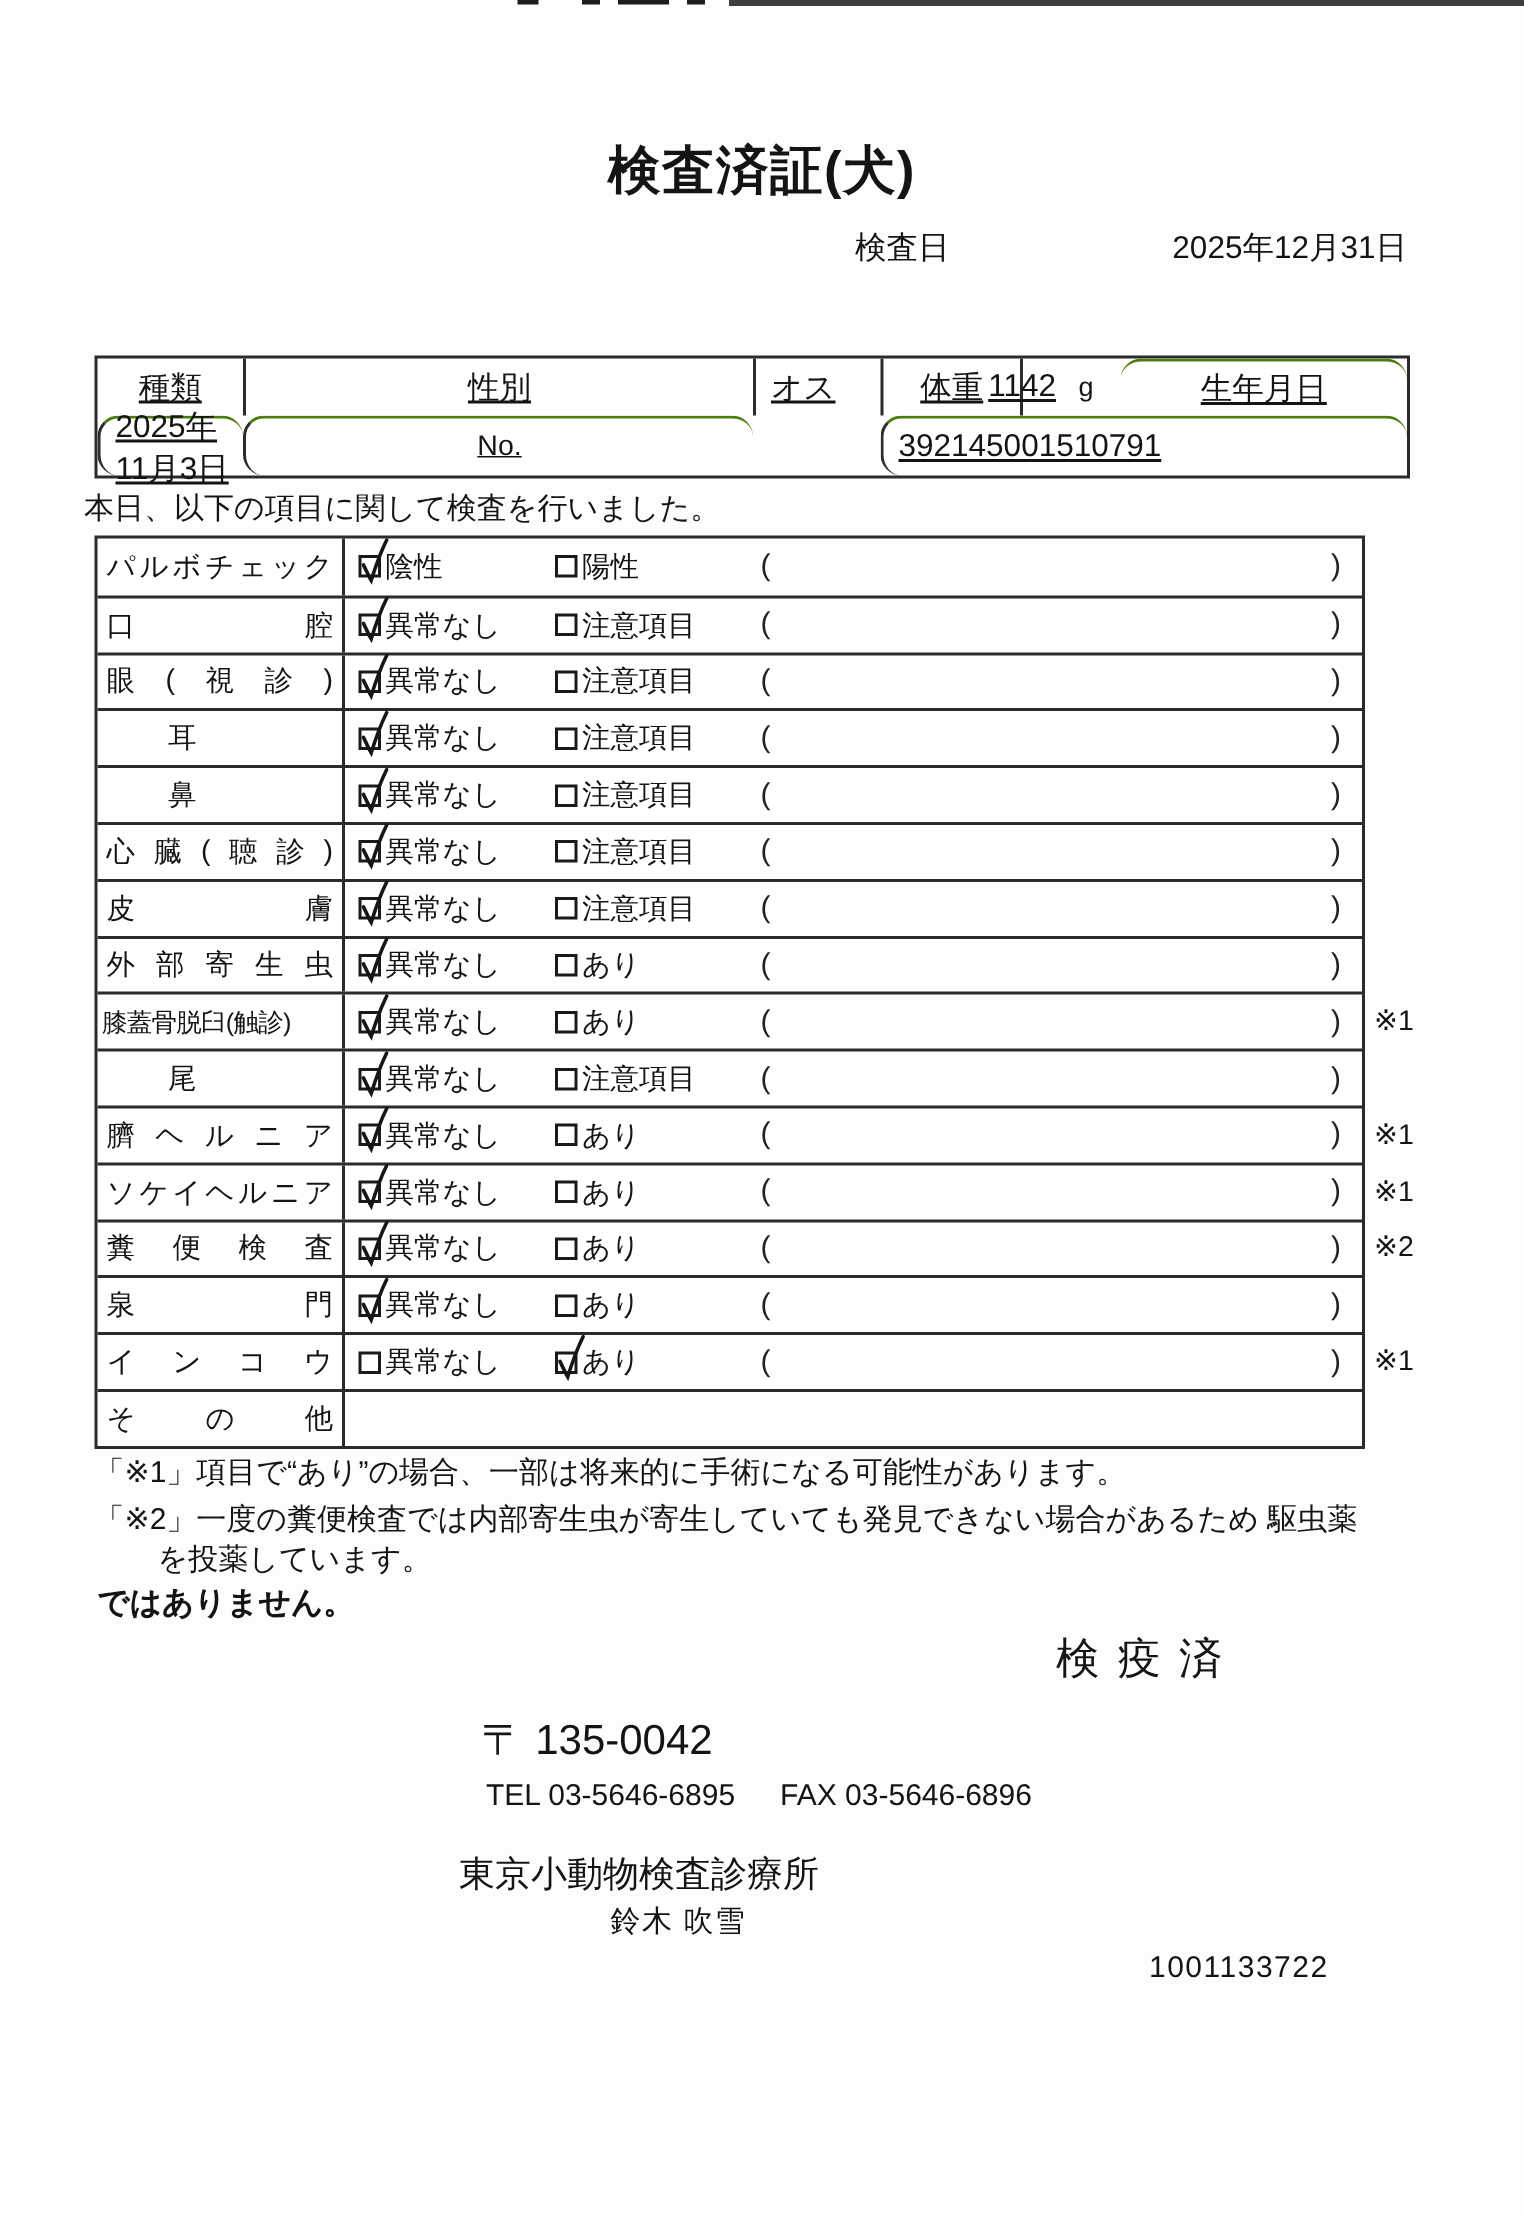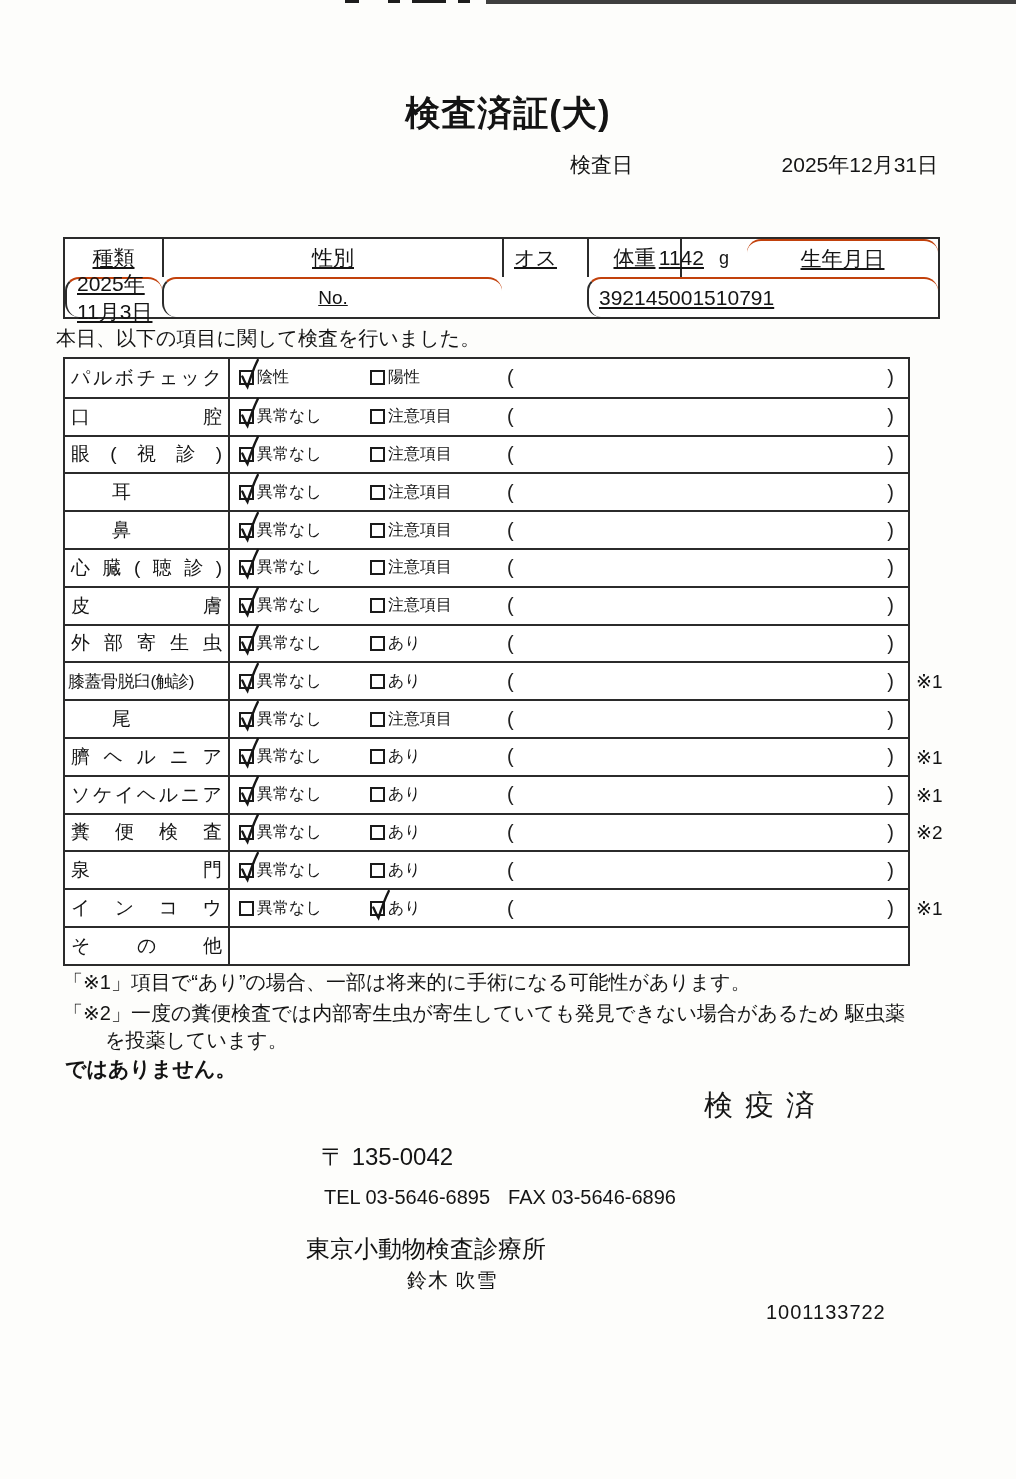--- a/index.html
+++ b/index.html
@@ -28,56 +28,56 @@
   .date-row {
     position:absolute; top:151px; left:570px; width:368px;
     display:flex; justify-content:space-between; font-size:21px;
   }
   
   .grid-table { position:absolute; left:63px; width:877px; display:grid; border:2px solid #2b2b2b; background:#fff; }
   .t1 { top:187px; grid-template-columns:97px 340px 85px 1fr; grid-auto-rows:34px; }
   .t2 { top:237px; grid-template-columns:97px 340px 85px 93px 67px 1fr; grid-template-rows:38px 40px;text-decoration:underline; }
   .grid-table > div { display:flex; align-items:center; font-size:21px; border-left:2px solid #2b2b2b; }
   .grid-table > div.c1 { border-left:none; }
-  .grid-table > div.r2 { border-top:2px solid #c2410c;border-radius:14px; }
+  .grid-table > div.r2 { border-top:2px solid #4d7c0f;border-radius:14px; }
   .grid-table .lbl { justify-content:center; }
   .grid-table .val { padding-left:10px; }
   .t2 .no-lbl { font-size:19px; }
   .t2 .no-val { grid-column:4 / 7; }
   .t2 .weight { justify-content:flex-end; padding-right:18px; }
   .t2 .weight .unit { font-size:18px; margin-left:15px; }
 
   .intro { position:absolute; top:325px; left:56px; font-size:20px;text-align:right; }
 
   
   .exam { position:absolute; top:357px; left:63px; width:847px; border:2px solid #2b2b2b; background:#fff; }
   .erow { position:relative; display:flex; height:37.8px; }
   .erow + .erow { border-top:2px solid #2b2b2b; }
   .eitem { width:165px; border-right:2px solid #2b2b2b; font-size:19px; display:flex; align-items:center; }
   .eitem.spread { justify-content:space-between; padding:0 6px; }
   .eitem.single { padding-left:47px; }
   .eitem.plain  { font-size:17px; padding:0 3px; letter-spacing:-0.5px; }
   .econtent { flex:1; display:flex; align-items:center; padding-left:9px; }
-  .opt { display:flex; align-items:center; font-size:16px; }
+  .opt { display:flex; align-items:center; font-size:19px; }
   .cb {
     position:relative; width:15px; height:15px; flex-shrink:0;
     border:2px solid #1a1a1a; margin-right:3px; background:#fff;
   }
   .tick { position:absolute; left:-3px; top:-13px; width:21px; height:31px; overflow:visible; }
   .tick path { stroke:#161616; stroke-width:2.3; fill:none; stroke-linecap:round; }
   .parens { flex:1; display:flex; justify-content:space-between; padding-right:14px; font-size:20px; color:#222; }
   .rnote { position:absolute; left:851px; top:50%; transform:translateY(-50%); font-size:19px; white-space:nowrap; }
 
   
   .notes { position:absolute; top:969px; left:63px; width:852px; font-size:20px; line-height:27px; }
   .notes .n2 { padding-left:42px; text-indent:-42px; margin-top:4px; }
   .statement { position:absolute; top:1056px; left:65px; font-size:21px; font-weight:600; line-height:26.5px; }
   .stamp { position:absolute; top:1086px; left:704px; font-size:29px; letter-spacing:12px; white-space:nowrap; }
-  .addr-line { position:absolute; top:1141px; left:321px; display:flex; gap:60px; font-size:24px; white-space:nowrap; }
-  .tel-line  { position:absolute; top:1186px; left:324px; display:flex; gap:18px;  font-size:20px; white-space:nowrap; }
+  .addr-line { position:absolute; top:1141px; left:321px; display:flex; gap:60px; font-size:28px; white-space:nowrap; }
+  .tel-line  { position:absolute; top:1186px; left:324px; display:flex; gap:30px;  font-size:20px; white-space:nowrap; }
   .clinic { position:absolute; top:1233px; left:306px; font-size:24px; letter-spacing:0px; }
   .vet    { position:absolute; top:1267px; left:407px; font-size:20px; letter-spacing:1px; }
   .serial { position:absolute; top:1301px; left:766px; font-size:20px; letter-spacing:1px; }
 </style>
 </head>
 <body>
 
 <div class="page">
 
   <div class="scan-edge">

